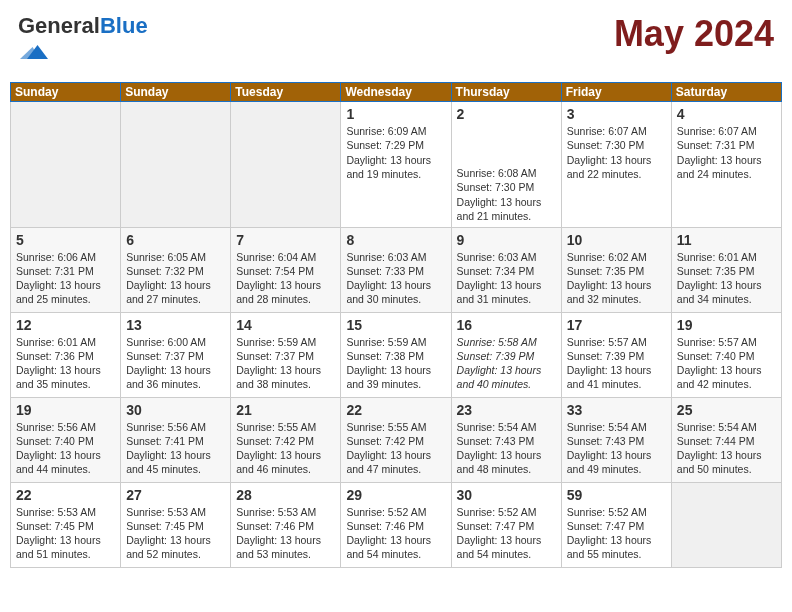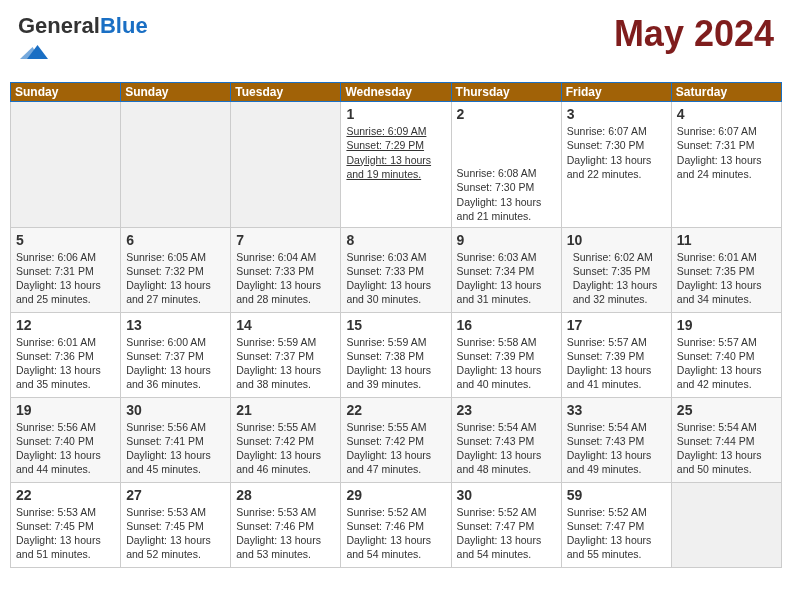--- a/index.html
+++ b/index.html
@@ -119,21 +119,21 @@
         <th>Saturday</th>
       </tr>
   </thead>
   <tbody>
   <tr>
         <td class="empty-cell"></td>
         <td class="empty-cell"></td>
         <td class="empty-cell"></td>
         <td>
           <span class="day-num">1</span>
-          <div class="day-info" style="white-space: pre-line; text-decoration: underline;">Sunrise: 6:09 AM
+          <div class="day-info" style="white-space: pre-line;">Sunrise: 6:09 AM
 Sunset: 7:29 PM
 Daylight: 13 hours
 and 19 minutes.</div>
         </td>
         <td>
           <span class="day-num">2</span>
           <div class="day-info" style="white-space: pre-line; margin-top: 44px;">Sunrise: 6:08 AM
 Sunset: 7:30 PM
 Daylight: 13 hours
 and 21 minutes.</div>
@@ -164,41 +164,41 @@
         <td>
           <span class="day-num">6</span>
           <div class="day-info" style="white-space: pre-line;">Sunrise: 6:05 AM
 Sunset: 7:32 PM
 Daylight: 13 hours
 and 27 minutes.</div>
         </td>
         <td>
           <span class="day-num">7</span>
           <div class="day-info" style="white-space: pre-line;">Sunrise: 6:04 AM
-Sunset: 7:33 PM
+Sunset: 7:54 PM
 Daylight: 13 hours
 and 28 minutes.</div>
         </td>
         <td>
           <span class="day-num">8</span>
           <div class="day-info" style="white-space: pre-line;">Sunrise: 6:03 AM
 Sunset: 7:33 PM
 Daylight: 13 hours
 and 30 minutes.</div>
         </td>
         <td>
           <span class="day-num">9</span>
           <div class="day-info" style="white-space: pre-line;">Sunrise: 6:03 AM
 Sunset: 7:34 PM
 Daylight: 13 hours
 and 31 minutes.</div>
         </td>
         <td>
           <span class="day-num">10</span>
-          <div class="day-info" style="white-space: pre-line; margin-left: 6px;">Sunrise: 6:02 AM
+          <div class="day-info" style="white-space: pre-line;">Sunrise: 6:02 AM
 Sunset: 7:35 PM
 Daylight: 13 hours
 and 32 minutes.</div>
         </td>
         <td>
           <span class="day-num">11</span>
           <div class="day-info" style="white-space: pre-line;">Sunrise: 6:01 AM
 Sunset: 7:35 PM
 Daylight: 13 hours
 and 34 minutes.</div>
@@ -228,21 +228,21 @@
         </td>
         <td>
           <span class="day-num">15</span>
           <div class="day-info" style="white-space: pre-line;">Sunrise: 5:59 AM
 Sunset: 7:38 PM
 Daylight: 13 hours
 and 39 minutes.</div>
         </td>
         <td>
           <span class="day-num">16</span>
-          <div class="day-info" style="white-space: pre-line;">Sunrise: 5:58 AM
+          <div class="day-info" style="white-space: pre-line; font-style: italic;">Sunrise: 5:58 AM
 Sunset: 7:39 PM
 Daylight: 13 hours
 and 40 minutes.</div>
         </td>
         <td>
           <span class="day-num">17</span>
           <div class="day-info" style="white-space: pre-line;">Sunrise: 5:57 AM
 Sunset: 7:39 PM
 Daylight: 13 hours
 and 41 minutes.</div>

